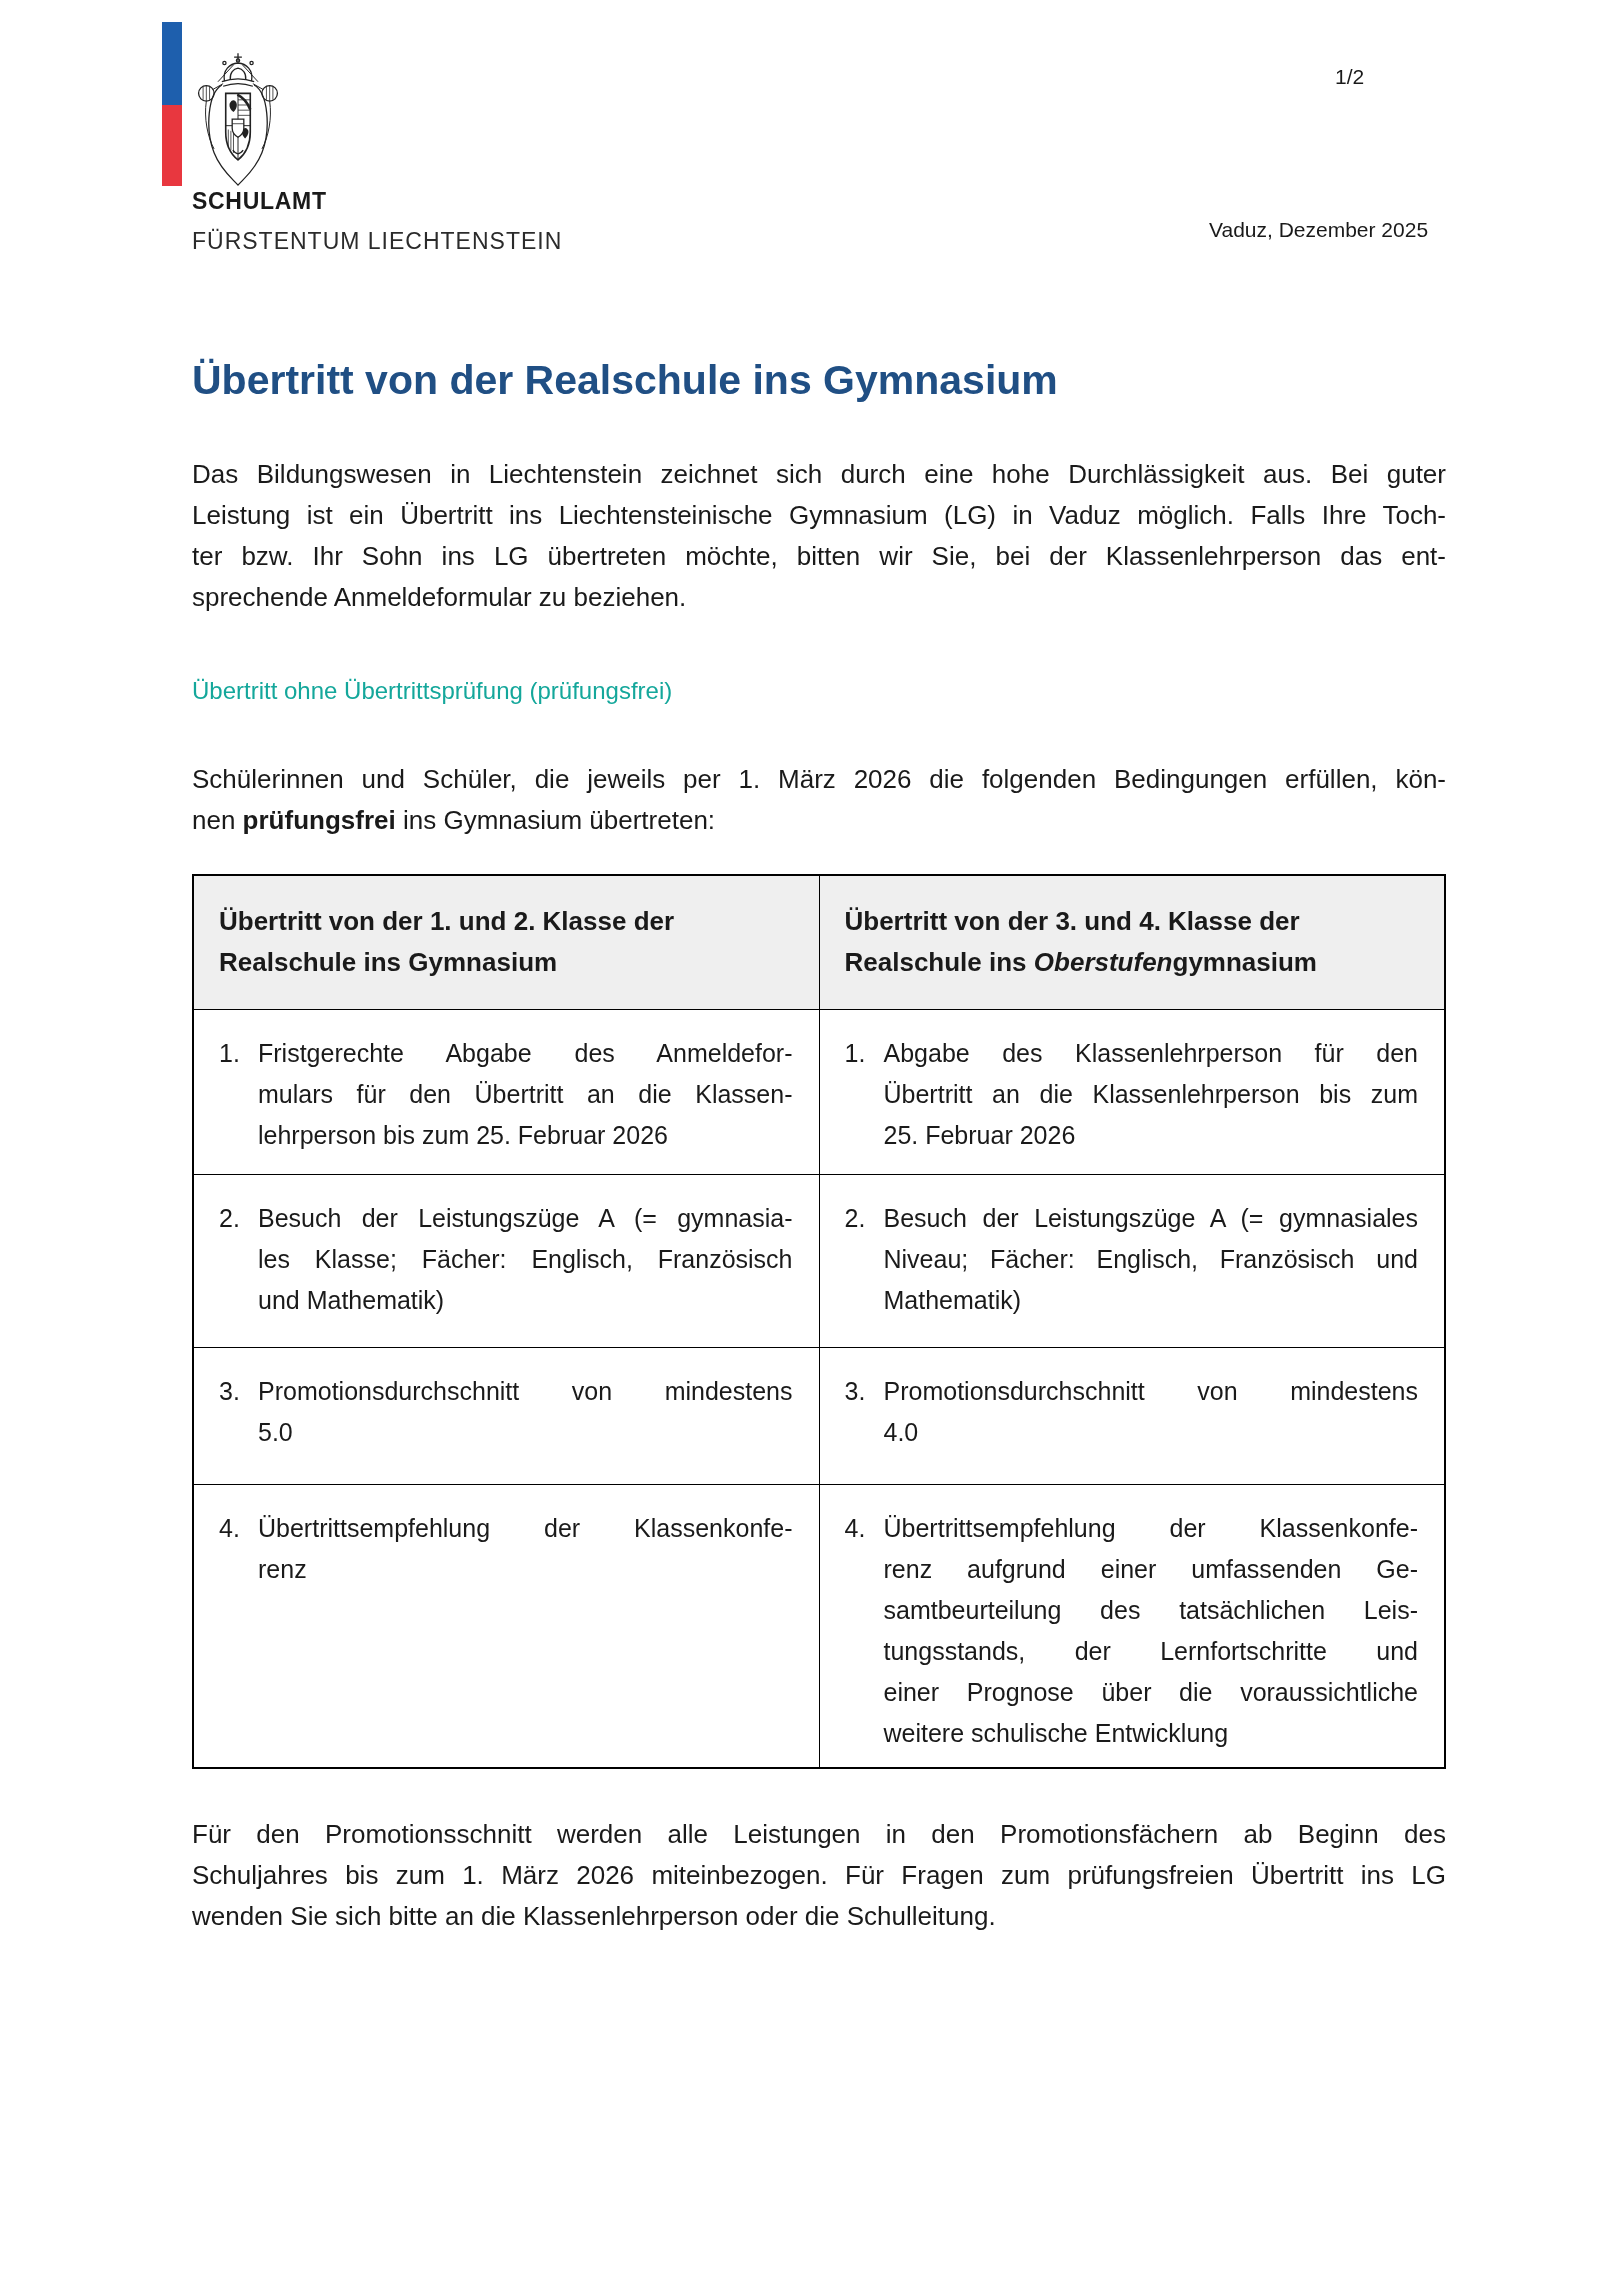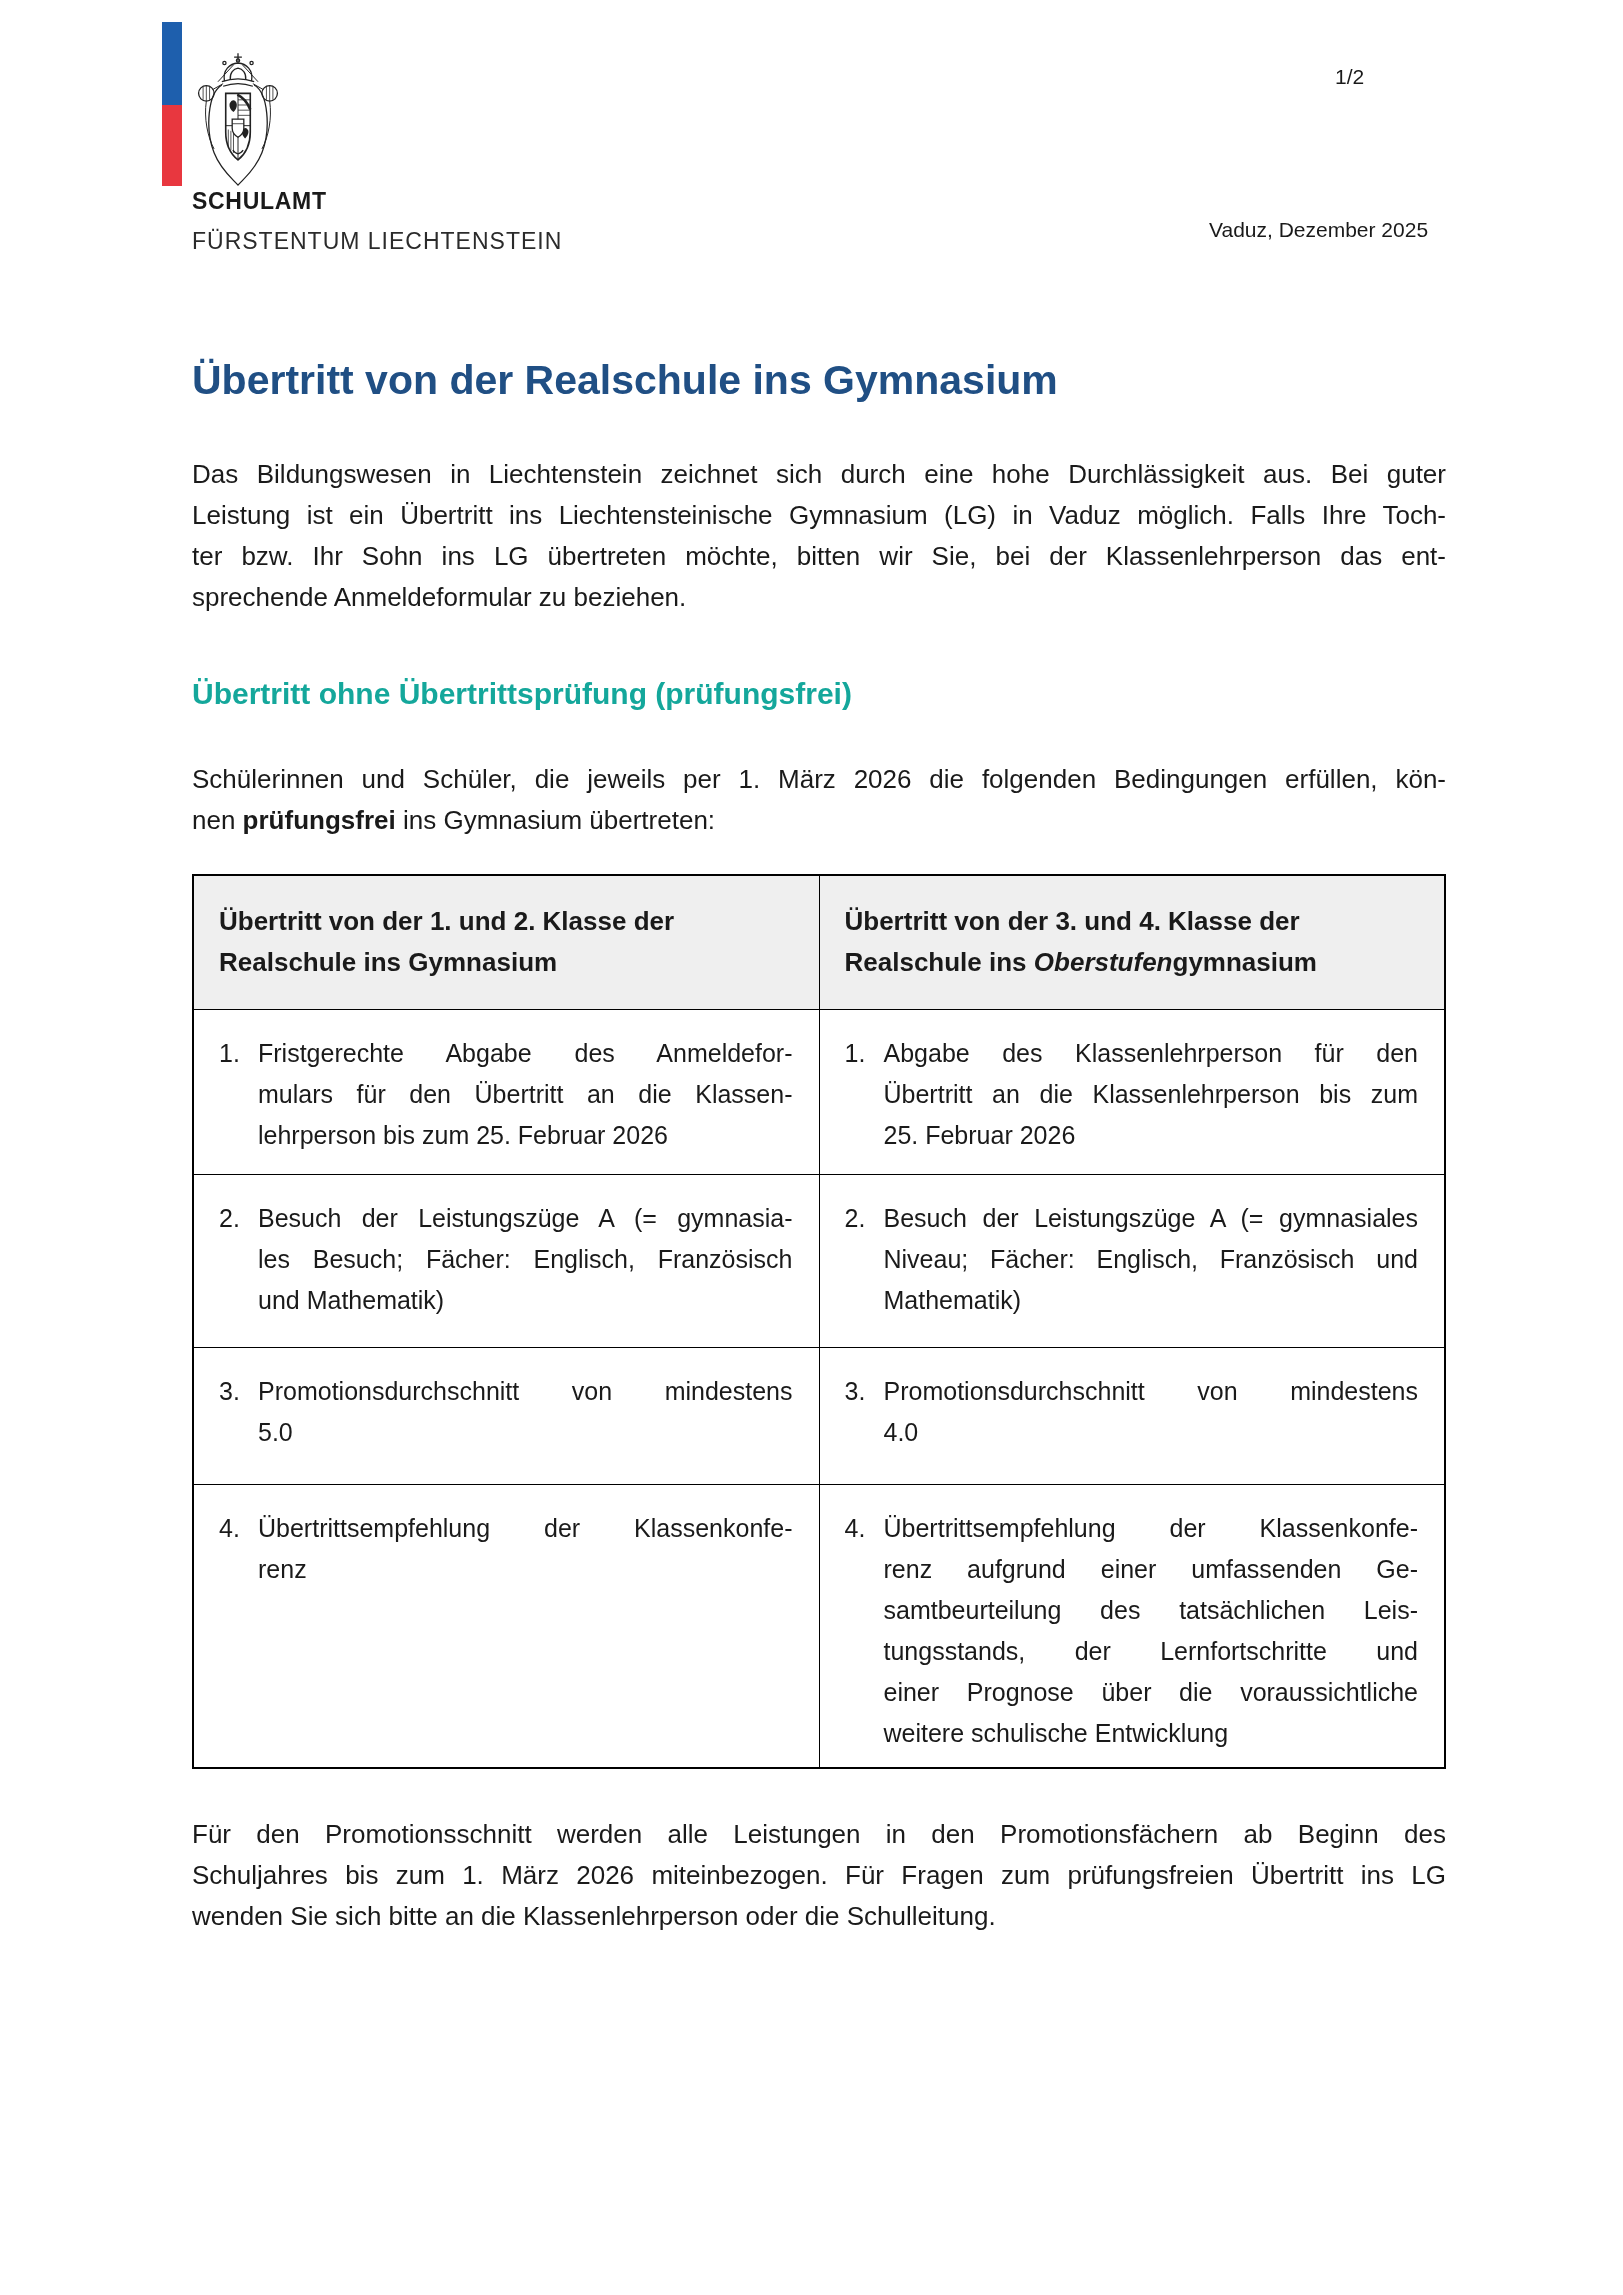--- a/index.html
+++ b/index.html
@@ -32,21 +32,21 @@
   .pagenum{left:1335px;top:65px;width:105px;font-size:21px;color:#1a1a1a;}
   .placedate{left:1209px;top:218px;font-size:21px;color:#1a1a1a;}
 
   
   .doctitle{
     left:192px;top:357px;width:1276px;
     font-size:41px;font-weight:700;color:var(--title_blue);
   }
   .sechead{
     left:192px;top:677px;width:1276px;
-    font-size:30px;font-weight:700;color:var(--heading_teal);
+    font-size:24px;font-weight:400;color:var(--heading_teal);
   }
 
   
   .par{left:192px;width:1254px;font-size:26px;line-height:41px;color:#1a1a1a;}
   .par-intro{top:454px;}
   .par-cond{top:759px;}
   .par-close{top:1814px;}
   .tl{text-align:justify;text-align-last:justify;}
   .tl.last{text-align-last:left;}
   b{font-weight:700;}
@@ -189,21 +189,21 @@
                 </div>
               </div>
         </td>
       </tr>
       <tr style="height:173px">
         <td>
           <div class="item">
                 <div class="num">2.</div>
                 <div class="lines">
                   <div class="tl">Besuch der Leistungszüge A (= gymnasia-</div>
-                  <div class="tl">les Besuch; Fächer: Englisch, Französisch</div>
+                  <div class="tl">les Klasse; Fächer: Englisch, Französisch</div>
                   <div class="tl last">und Mathematik)</div>
                 </div>
               </div>
         </td>
         <td>
           <div class="item">
                 <div class="num">2.</div>
                 <div class="lines">
                   <div class="tl">Besuch der Leistungszüge A (= gymnasiales</div>
                   <div class="tl">Niveau; Fächer: Englisch, Französisch und</div>

